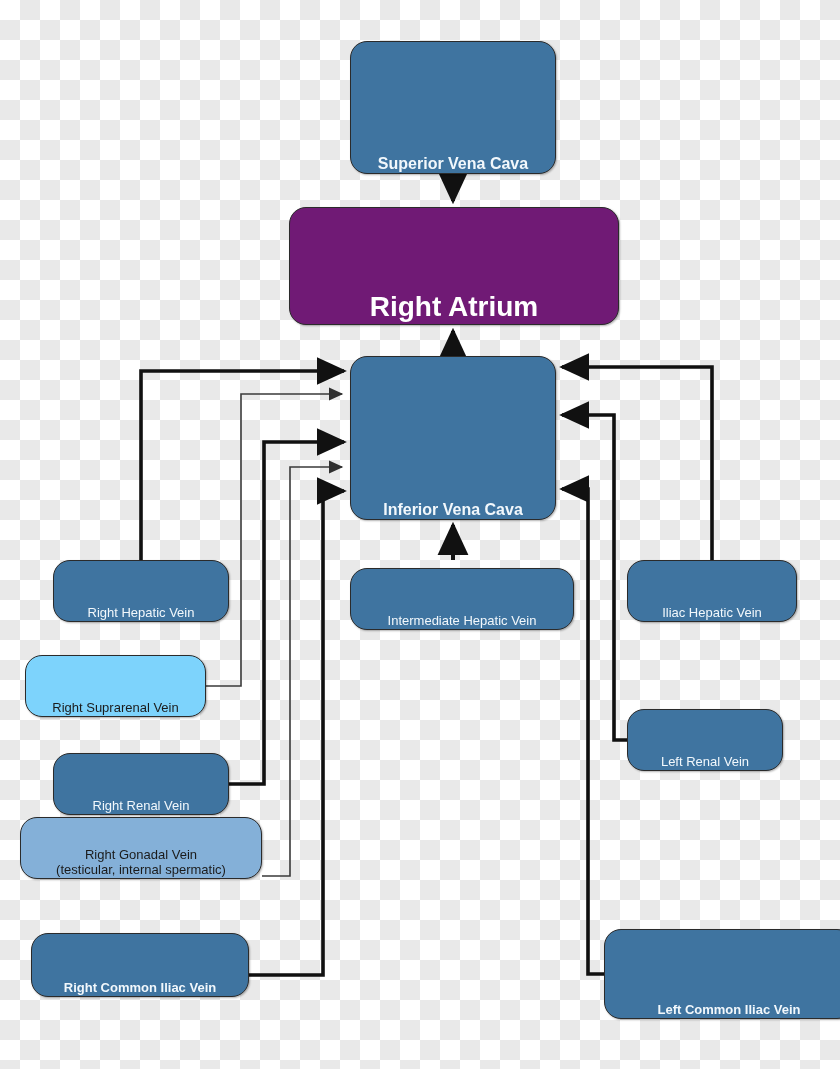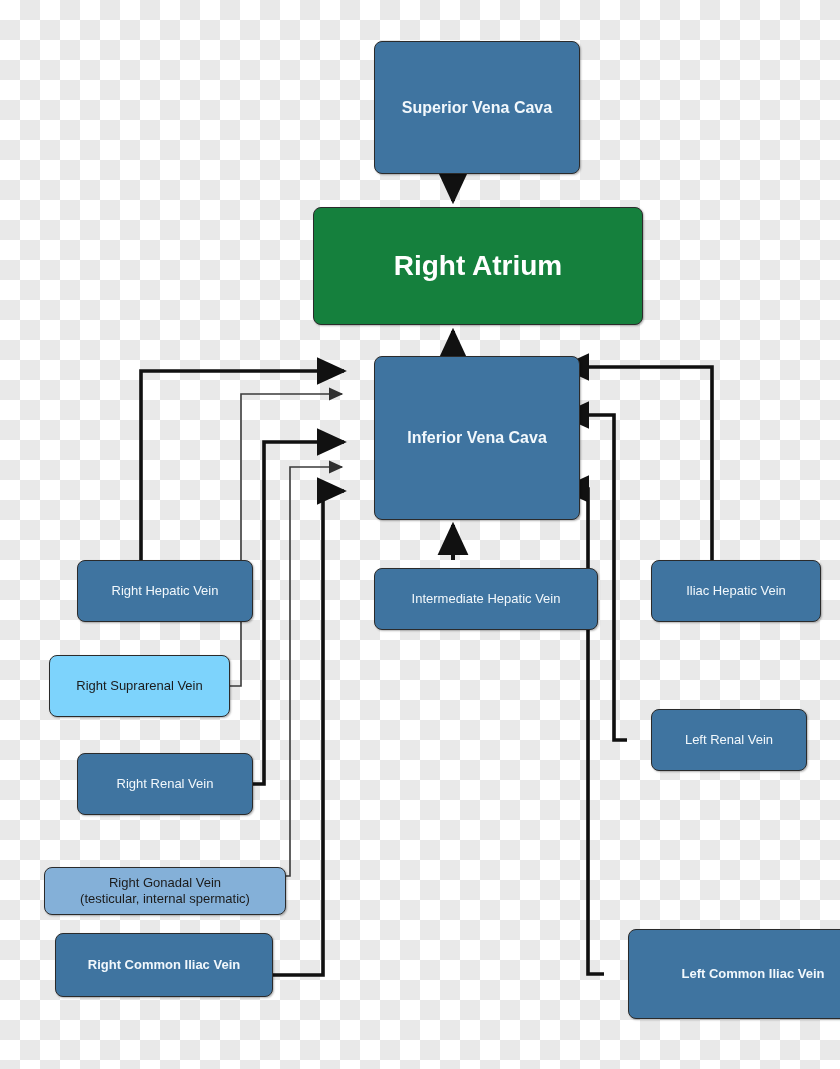--- a/index.html
+++ b/index.html
@@ -10,29 +10,28 @@
     background-image:
       linear-gradient(45deg,#e9e9e9 25%,transparent 25%,transparent 75%,#e9e9e9 75%),
       linear-gradient(45deg,#e9e9e9 25%,transparent 25%,transparent 75%,#e9e9e9 75%);
     background-size:40px 40px;
     background-position:0 0,20px 20px;
   }
   #canvas{position:absolute;left:0;top:0;width:840px;height:1069px;}
   svg.links{position:absolute;left:0;top:0;width:840px;height:1069px;pointer-events:none;}
   .node{
     position:absolute;box-sizing:border-box;
-    border:1px solid #2b2b2b;border-radius:8px;
-    display:flex;align-items:center;justify-content:center;
+    border:1px solid #2b2b2b;border-radius:17px;
+    display:flex;align-items:flex-end;justify-content:center;
     text-align:center;line-height:1.2;
     box-shadow:1px 1px 2px rgba(0,0,0,.30);
-    margin-left:24px;
   }
   .node span{display:block;padding:0 6px;}
   .fill-mid   {background:#3f74a0;color:#f2f8fc;}
-  .fill-dark  {background:#15803d;color:#ffffff;}
+  .fill-dark  {background:#701a75;color:#ffffff;}
   .fill-light {background:#7dd3fc;color:#1b1b1b;}
   .fill-soft  {background:#84b0d8;color:#1b1b1b;}
   .t-bold{font-weight:bold;}
   .fs-15{font-size:13px;}
   .fs-16{font-size:16px;}
   .fs-28{font-size:28px;}
 </style>
 </head>
 <body>
 
@@ -98,21 +97,21 @@
   </div>
 
   <div class="node fill-mid fs-15" style="left:53px;top:753px;width:176px;height:62px;">
     <span>Right Renal Vein</span>
   </div>
 
   <div class="node fill-mid fs-15" style="left:627px;top:709px;width:156px;height:62px;">
     <span>Left Renal Vein</span>
   </div>
 
-  <div class="node fill-soft fs-15" style="left:20px;top:867px;width:242px;height:48px;white-space:pre-line;">
+  <div class="node fill-soft fs-15" style="left:20px;top:817px;width:242px;height:62px;white-space:pre-line;">
     <span>Right Gonadal Vein
 (testicular, internal spermatic)</span>
   </div>
 
   <div class="node fill-mid t-bold fs-15" style="left:31px;top:933px;width:218px;height:64px;">
     <span>Right Common Iliac Vein</span>
   </div>
 
   <div class="node fill-mid t-bold fs-15" style="left:604px;top:929px;width:250px;height:90px;">
     <span>Left Common Iliac Vein</span>

